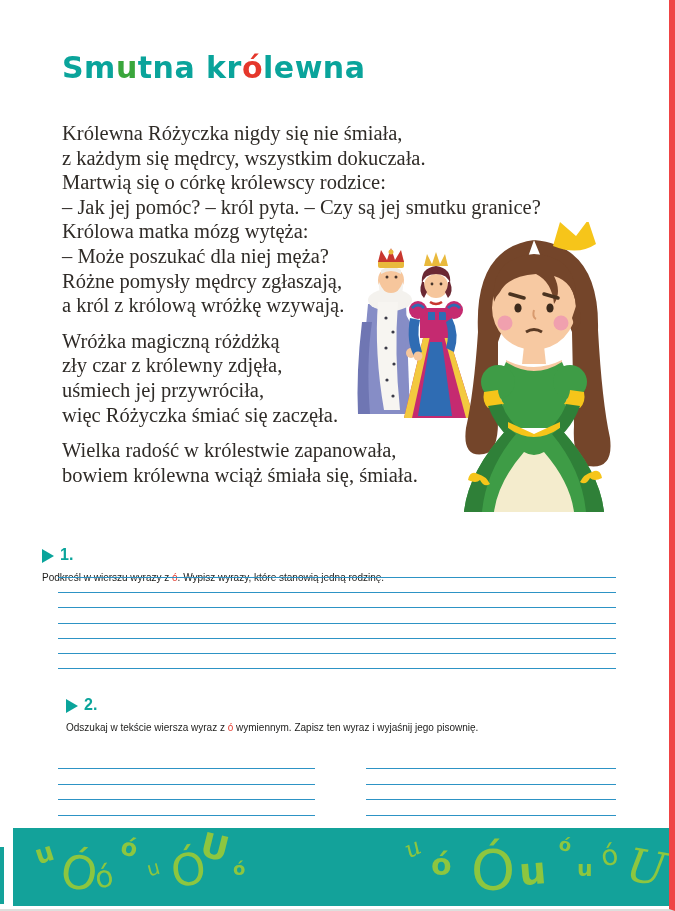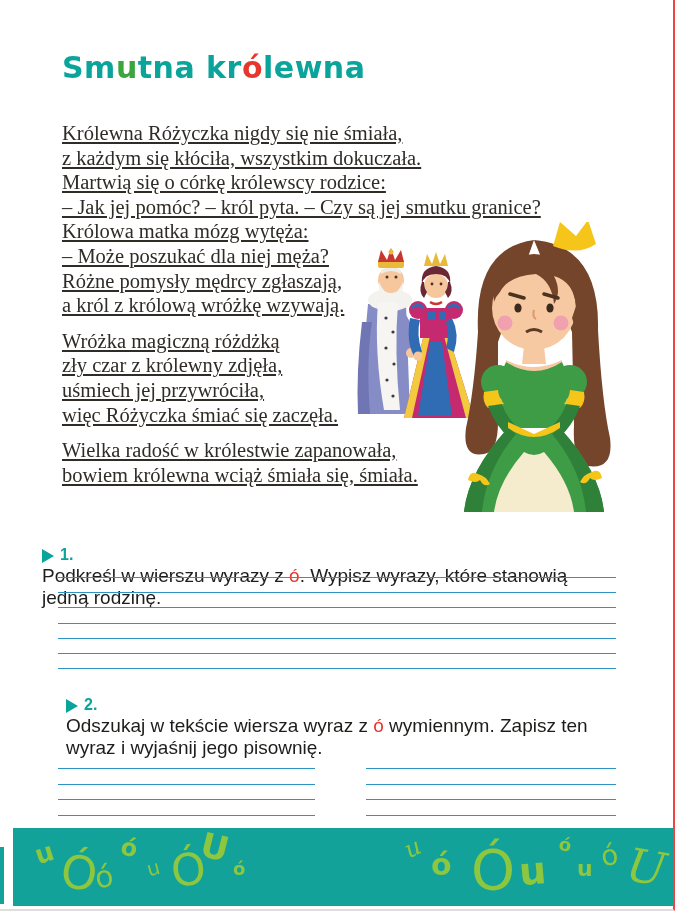--- a/index.html
+++ b/index.html
@@ -1,48 +1,48 @@
 <!DOCTYPE html>
 <html lang="pl"><head>
 <meta charset="utf-8">
 <style>
   html,body{margin:0;padding:0;background:#fff;}
   .page{
     position:relative;width:675px;height:911px;background:#ffffff;overflow:hidden;
     font-family:"Liberation Sans",sans-serif;
-    border-right:2px solid #ef4444;border-bottom:2px solid #dededc;box-sizing:border-box;
+    border-right:6px solid #ef4444;border-bottom:2px solid #dededc;box-sizing:border-box;
   }
   
   .title{
     position:absolute;left:62px;top:50px;margin:0;
     font-family:"DejaVu Sans",sans-serif;font-weight:700;font-size:30px;letter-spacing:.5px;
     color:#0aa49b;white-space:nowrap;
   }
   .title .green{color:#3aa63c;}
   .title .red{color:#e5372b;}
   
   .poem{
     position:absolute;left:62px;top:121px;
     font-family:"Liberation Serif","DejaVu Serif",serif;font-size:20.5px;line-height:24.6px;
-    color:#2f2b27;white-space:nowrap;text-decoration:underline;
+    color:#2f2b27;white-space:nowrap;
   }
   .stanza{margin:0 0 11px 0;}
   
   .illus{position:absolute;left:348px;top:222px;width:318px;height:294px;}
   
   .exercise{position:absolute;left:42px;width:590px;}
   .ex1{top:546px;}
   .ex2{top:696px;margin-left:24px;}
   .marker{
     display:inline-block;width:0;height:0;vertical-align:-2px;
     border-left:12px solid #0aa49b;border-top:7px solid transparent;border-bottom:7px solid transparent;
     margin-right:6px;
   }
   .ex-num{color:#0aa49b;font-weight:700;font-size:16px;margin-right:7px;vertical-align:1px;}
-  .ex-text{display:inline;font-size:19px;color:#1d1d1b;line-height:21px;}
+  .ex-text{display:inline;font-size:10px;color:#1d1d1b;line-height:21px;}
   .ex-text .red{color:#e5372b;}
   .ex-body{display:inline-block;width:552px;vertical-align:top;font-size:15.5px;color:#1d1d1b;line-height:21px;}
   
   .rules{position:absolute;}
   #ex1-rules{left:58px;top:577px;width:558px;}
   .rule{height:0;border-top:1.6px solid #2d93c5;margin-bottom:14.2px;}
   #ex2-left{left:58px;top:768px;width:257px;}
   #ex2-right{left:366px;top:768px;width:250px;}
   #ex2-left .rule,#ex2-right .rule{margin-bottom:14.6px;}
   .connector{
@@ -59,21 +59,21 @@
 </head>
 <body>
 
 <div class="page">
 
   <h1 class="title"><span>Sm</span><span class="green">u</span><span>tna kr</span><span class="red">ó</span><span>lewna</span></h1>
 
   <div class="poem">
       <div class="stanza">
         <div>Królewna Różyczka nigdy się nie śmiała,</div>
-        <div>z każdym się kłóciła, wszystkim dokuczała.</div>
+        <div>z każdym się mędrcy, wszystkim dokuczała.</div>
         <div>Martwią się o córkę królewscy rodzice:</div>
         <div>– Jak jej pomóc? – król pyta. – Czy są jej smutku granice?</div>
         <div>Królowa matka mózg wytęża:</div>
         <div>– Może poszukać dla niej męża?</div>
         <div>Różne pomysły mędrcy zgłaszają,</div>
         <div>a król z królową wróżkę wzywają.</div>
       </div>
       <div class="stanza">
         <div>Wróżka magiczną różdżką</div>
         <div>zły czar z królewny zdjęła,</div>

